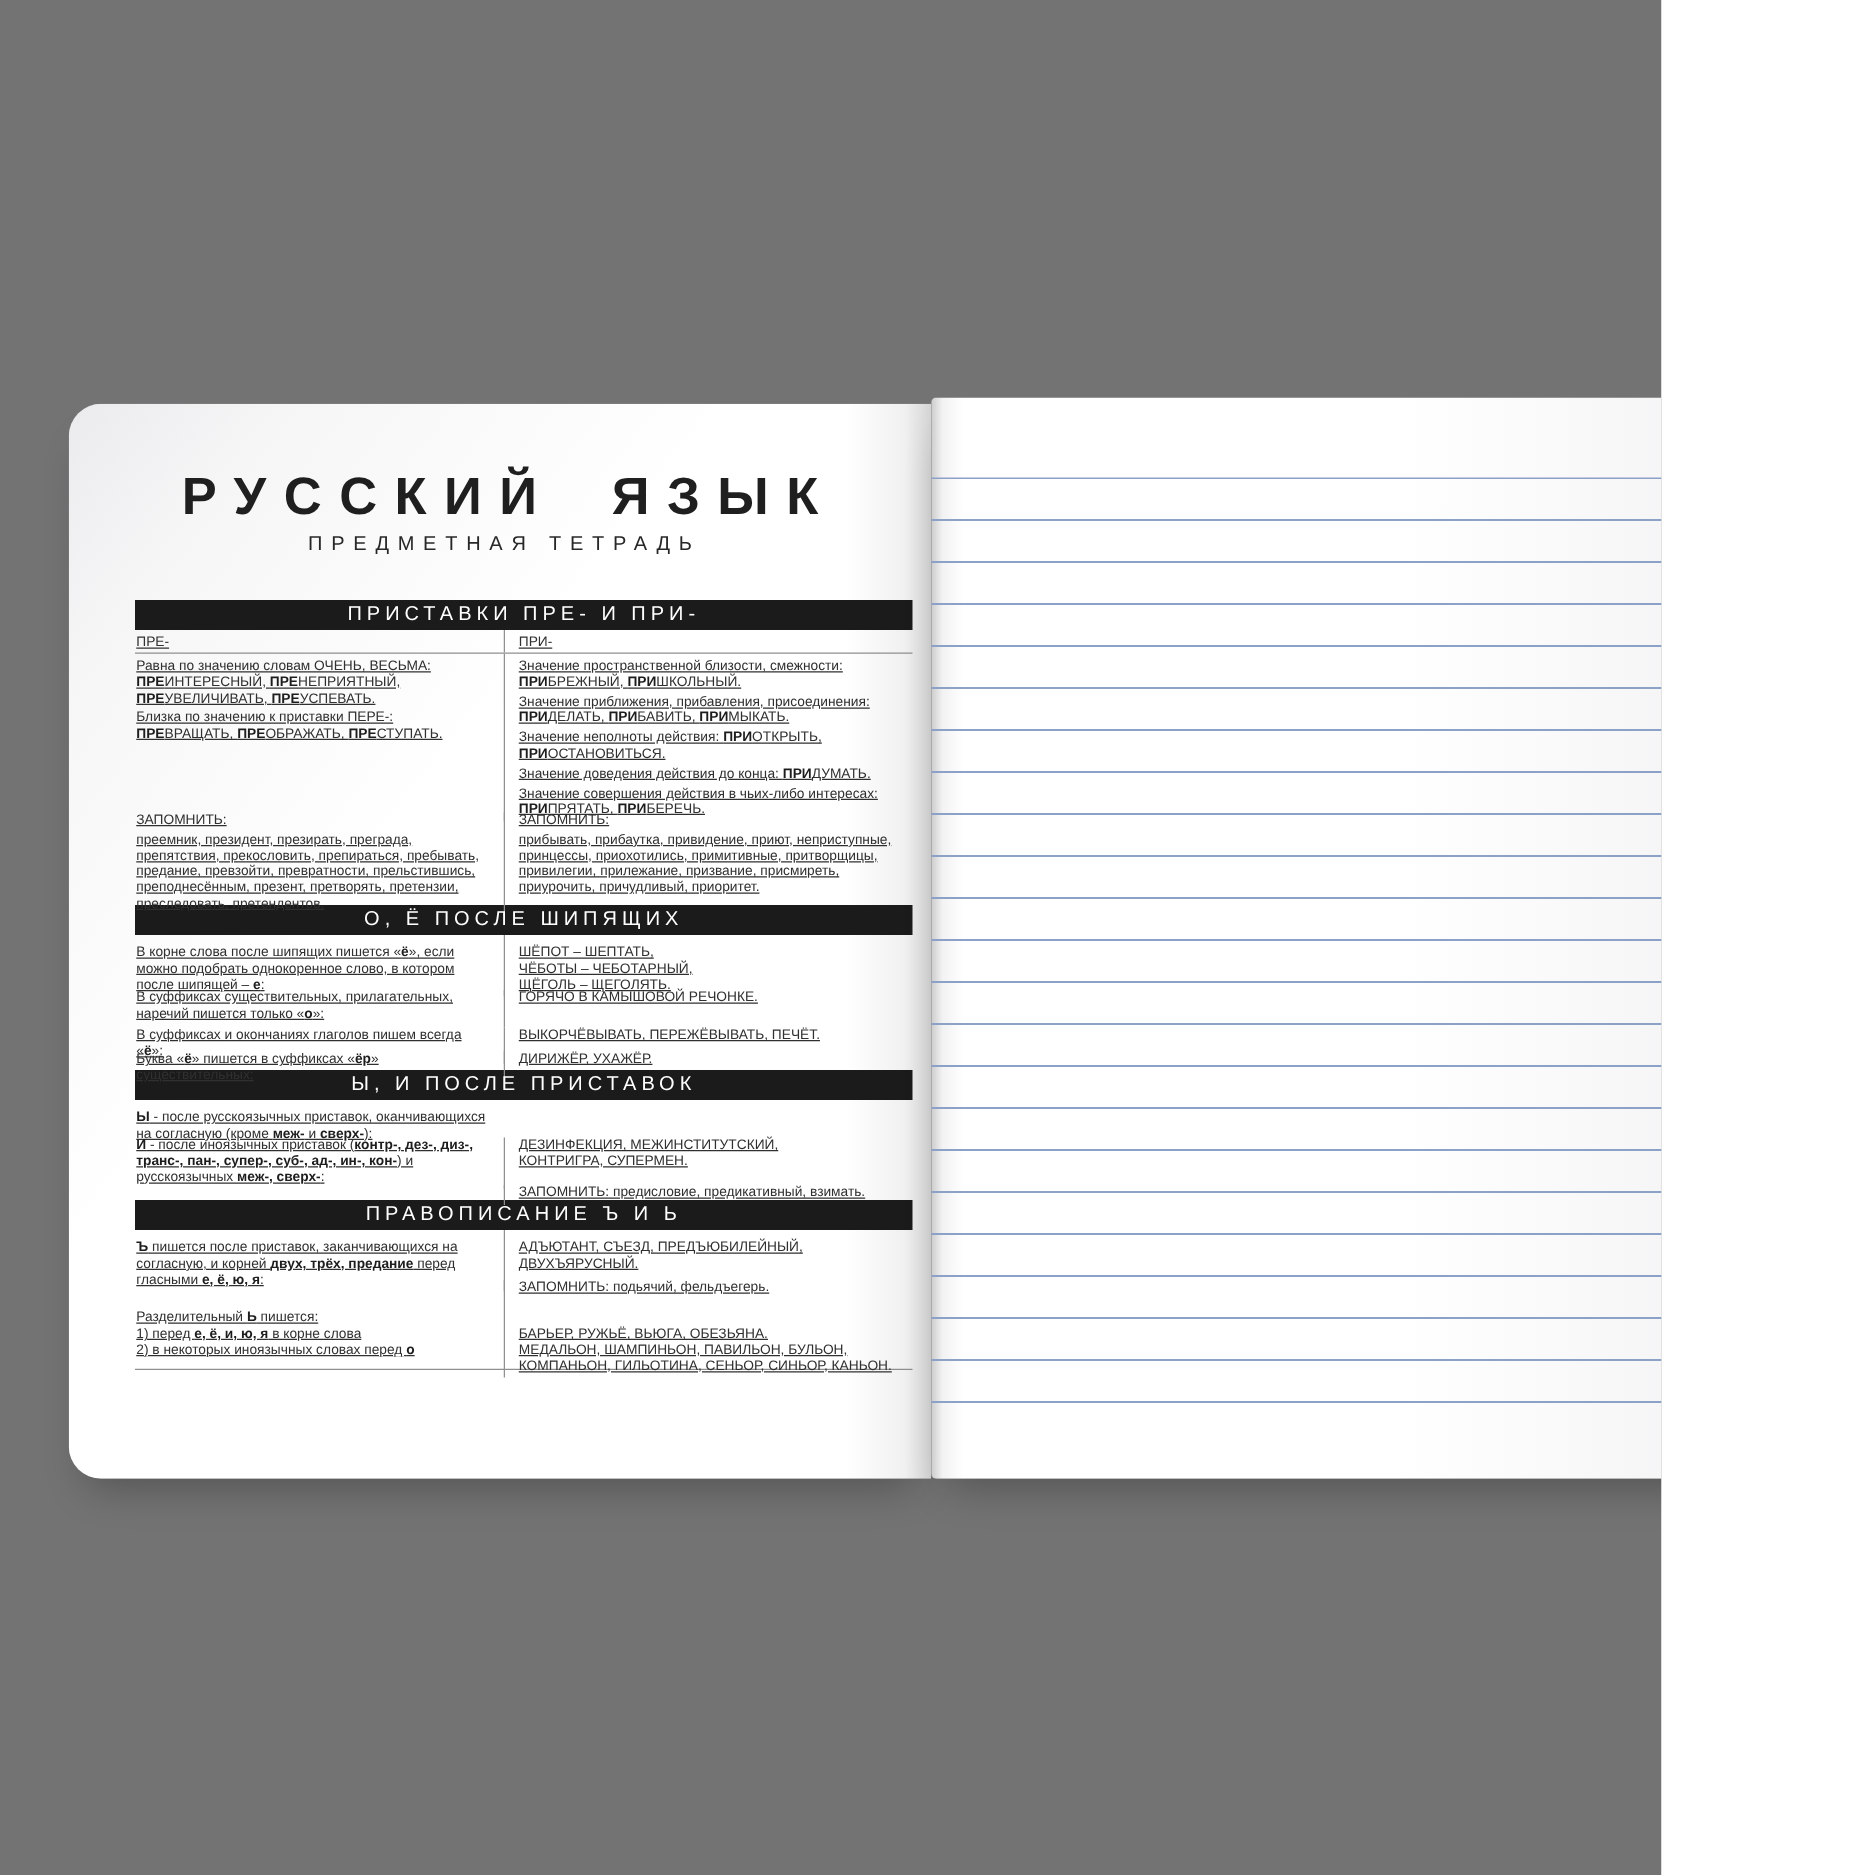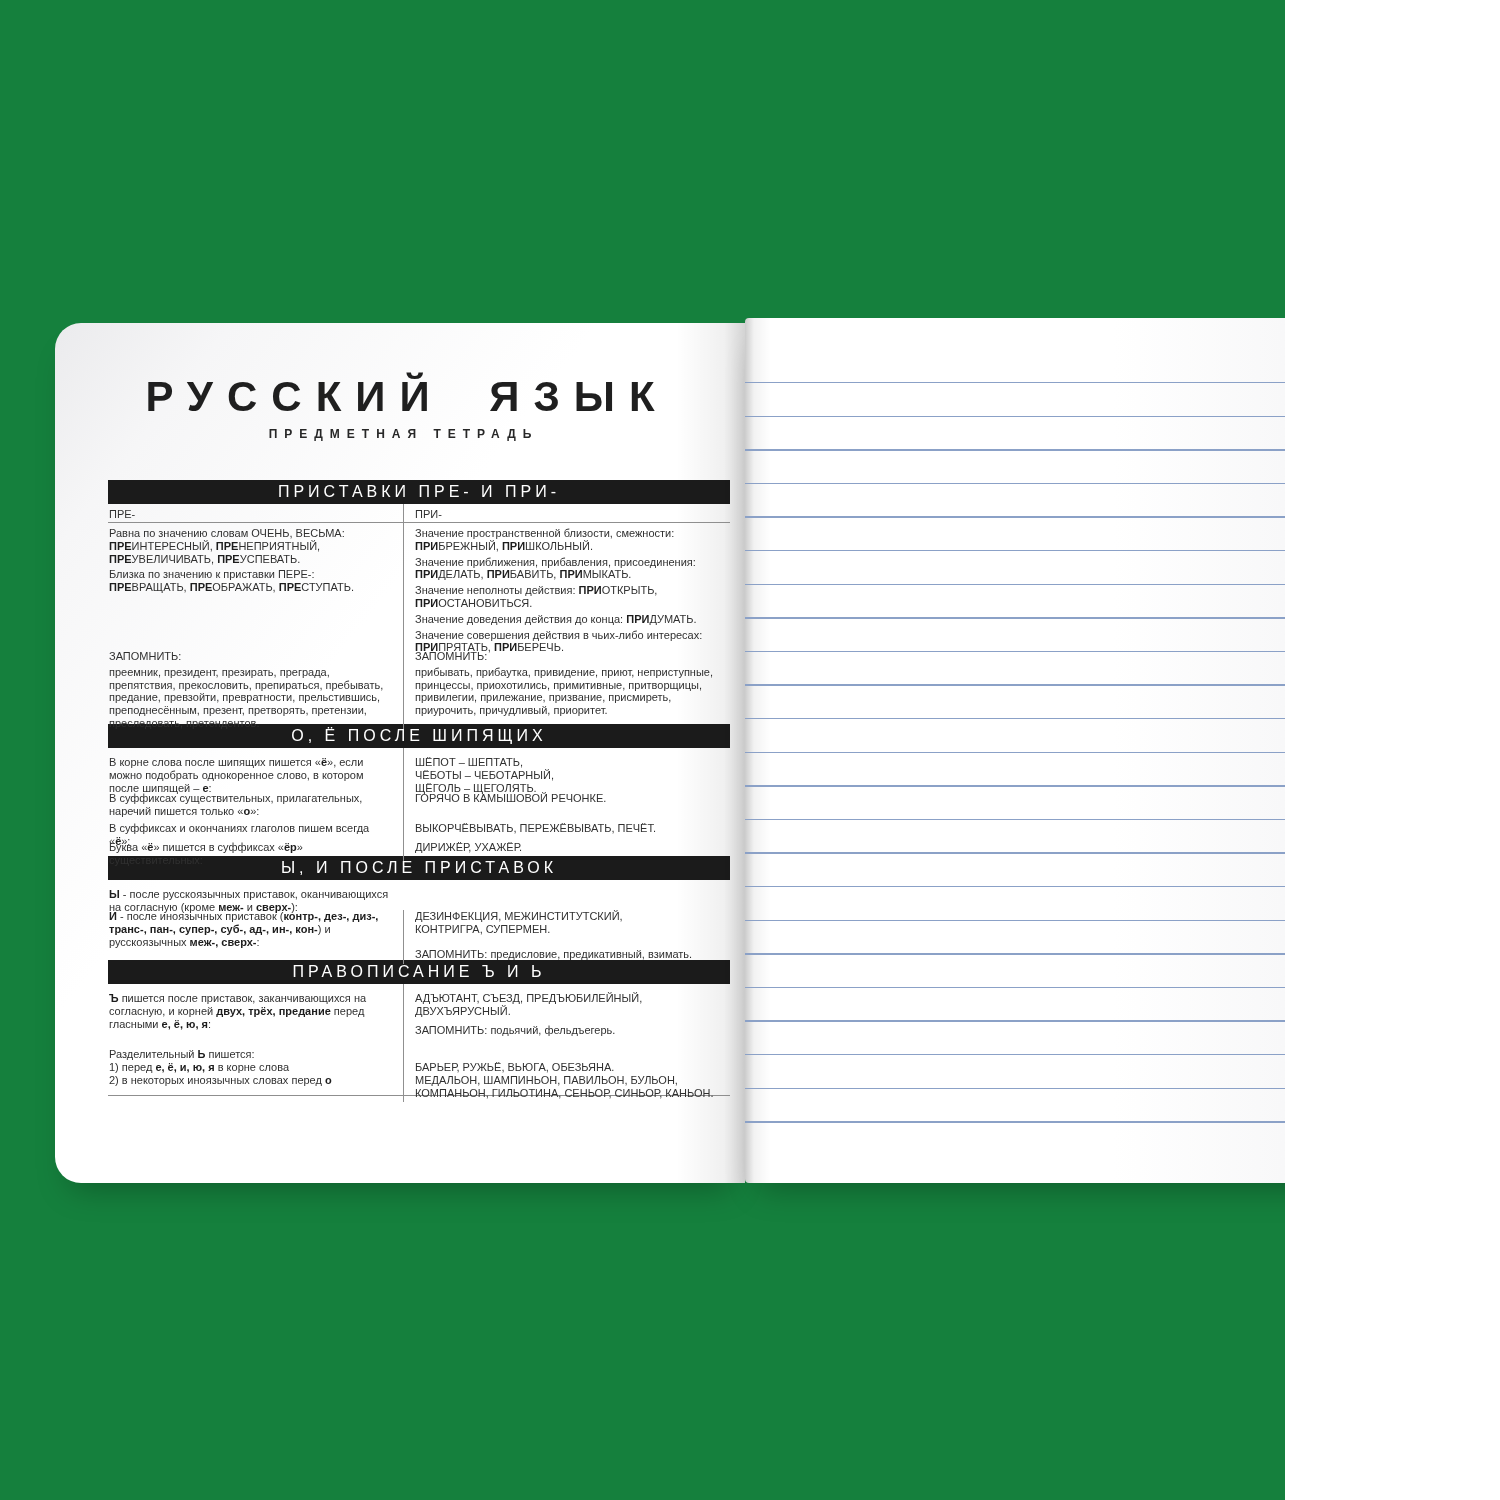--- a/index.html
+++ b/index.html
@@ -1,33 +1,33 @@
 <!DOCTYPE html>
 <html style="--line-blue: #8ba1c7;"><head>
 <meta charset="utf-8">
 <style>
   html,body{margin:0;padding:0;background:#ffffff;}
-  .stage{position:relative;width:1285px;height:1500px;background:#15803d;overflow:hidden;
-         font-family:"Liberation Sans", sans-serif;}
+  .stage{position:relative;width:1285px;height:1500px;background:#737373;overflow:hidden;
+         font-family:"Liberation Sans", sans-serif;padding-left:44px;}
   
   .page-left{position:absolute;left:55px;top:323px;width:690px;height:860px;
     border-radius:26px 0 0 26px;
     background:
       linear-gradient(to right, rgba(0,0,0,0) 90%, rgba(0,0,0,0.06) 97%, rgba(0,0,0,0.17) 100%),
       linear-gradient(128deg,#ebebed 0%,#f6f6f7 13%,#ffffff 40%,#ffffff 100%);
     box-shadow:0 20px 32px -14px rgba(0,0,0,0.28);}
   .cover-title{position:absolute;left:34px;width:622px;top:50px;text-align:center;
     font-size:42px;font-weight:600;letter-spacing:14px;text-indent:14px;word-spacing:20px;color:#1f1f1f;}
   .cover-subtitle{position:absolute;left:34px;width:622px;top:104px;text-align:center;
-    font-size:12px;font-weight:700;letter-spacing:7px;text-indent:7px;color:#272727;}
+    font-size:16px;font-weight:400;letter-spacing:7px;text-indent:7px;color:#272727;}
   .reftable{position:absolute;left:53px;top:157px;width:622px;color:#303030;
     font-size:11px;line-height:12.8px;}
   .bar{background:#1b1b1b;color:#ffffff;height:24px;line-height:24px;text-align:center;
     font-size:16px;font-weight:400;letter-spacing:4px;}
-  .r{display:grid;grid-template-columns:295px 327px;box-sizing:border-box;}
+  .r{display:grid;grid-template-columns:295px 327px;box-sizing:border-box;text-decoration:underline;}
   .cl{padding:0 10px 0 1px;box-sizing:border-box;}
   .cr{border-left:1px solid #909090;padding:0 4px 0 11px;box-sizing:border-box;}
   .reftable p{margin:0 0 3px 0;}
   .reftable b{color:#1d1d1d;}
   .colhdr{border-bottom:1px solid #8f8f8f;}
   .colhdr .cl,.colhdr .cr{padding-top:4px;}
   .tbl-bottom{border-bottom:1px solid #8f8f8f;}
   .pt4 .cl,.pt4 .cr{padding-top:4px;}
   .pt8 .cl,.pt8 .cr{padding-top:8px;}
   .blankline{padding-top:13px;}

